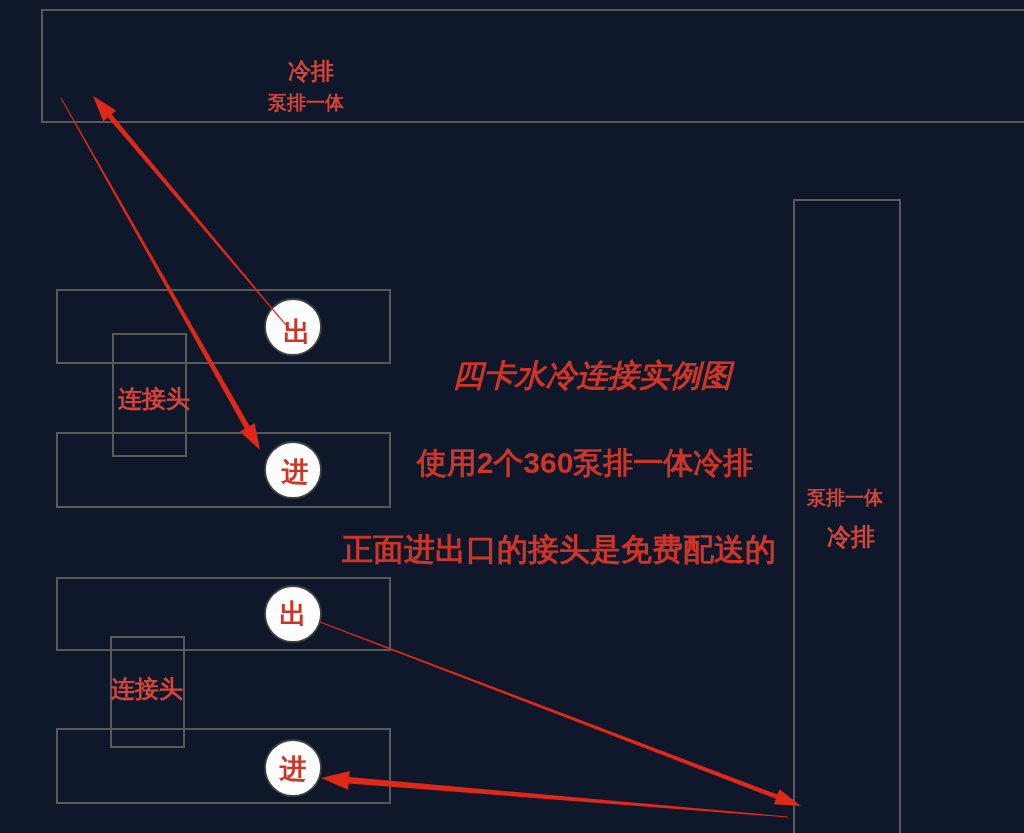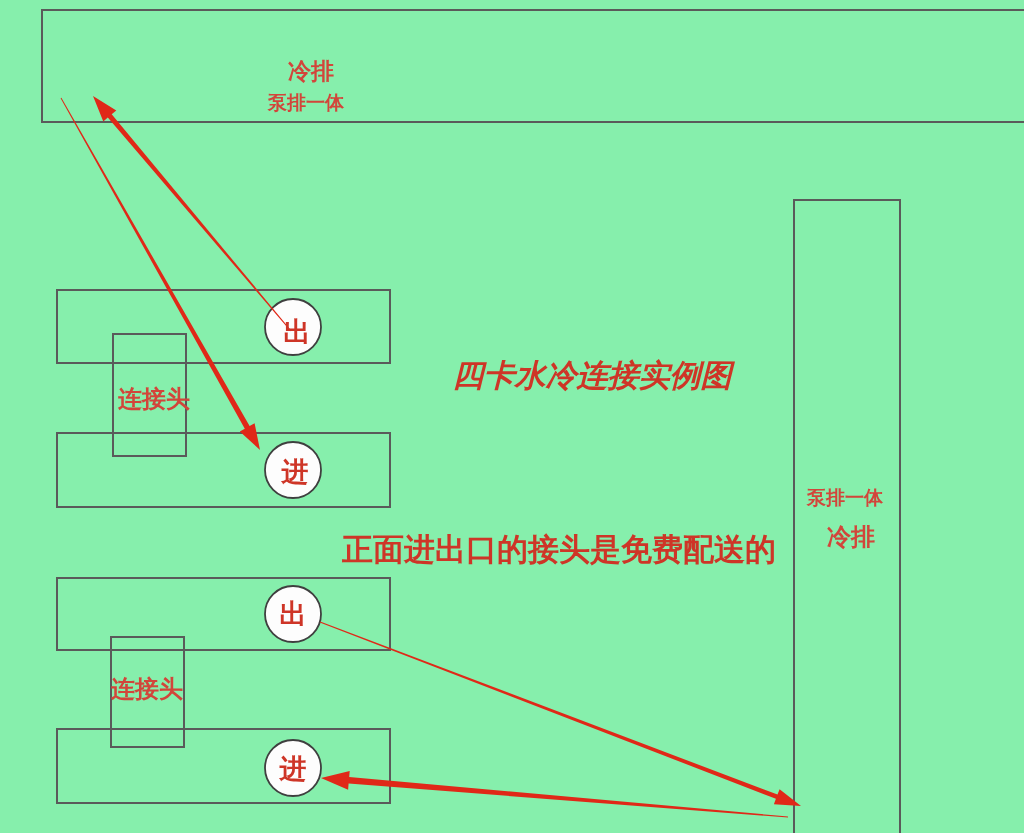--- a/index.html
+++ b/index.html
@@ -1,19 +1,19 @@
 <!DOCTYPE html>
 <html><head>
 <meta charset="utf-8">
 <style>
   html,body{margin:0;padding:0;background:#e9e9e9;}
   #stage{
     position:relative;
     width:1024px;height:833px;
-    background:#86efac;
+    background:#0f172a;
     overflow:hidden;
     font-family:"Liberation Sans","DejaVu Sans",sans-serif;
   }
   #diagram-svg{position:absolute;left:0;top:0;width:1024px;height:833px;}
   .lbl{
     position:absolute;
     transform:translate(-50%,-50%);
     white-space:nowrap;
     line-height:1;
     user-select:none;
@@ -53,15 +53,16 @@
 
   <div class="lbl lbl-semi" style="left: 154px; top: 399px; font-size: 24px; color: rgb(210, 69, 58);">连接头</div>
   <div class="lbl lbl-semi" style="left: 147px; top: 689px; font-size: 24px; color: rgb(210, 69, 58);">连接头</div>
 
   <div class="lbl lbl-semi" style="left: 297px; top: 332px; font-size: 27px; color: rgb(206, 53, 39);">出</div>
   <div class="lbl lbl-semi" style="left: 295px; top: 472px; font-size: 27px; color: rgb(206, 53, 39);">进</div>
   <div class="lbl lbl-semi" style="left: 293px; top: 614px; font-size: 27px; color: rgb(206, 53, 39);">出</div>
   <div class="lbl lbl-semi" style="left: 293px; top: 769px; font-size: 27px; color: rgb(206, 53, 39);">进</div>
 
   <div class="lbl lbl-bold" style="left: 592px; top: 375px; font-size: 31px; color: rgb(206, 53, 39); font-style: italic;">四卡水冷连接实例图</div>
+  <div class="lbl lbl-bold" style="left: 585px; top: 463px; font-size: 30px; color: rgb(206, 53, 39);">使用2个360泵排一体冷排</div>
   <div class="lbl lbl-bold" style="left: 559px; top: 549px; font-size: 31px; color: rgb(206, 53, 39); text-align: center;">正面进出口的接头是免费配送的</div>
 
 </div>
 
 </body></html>

